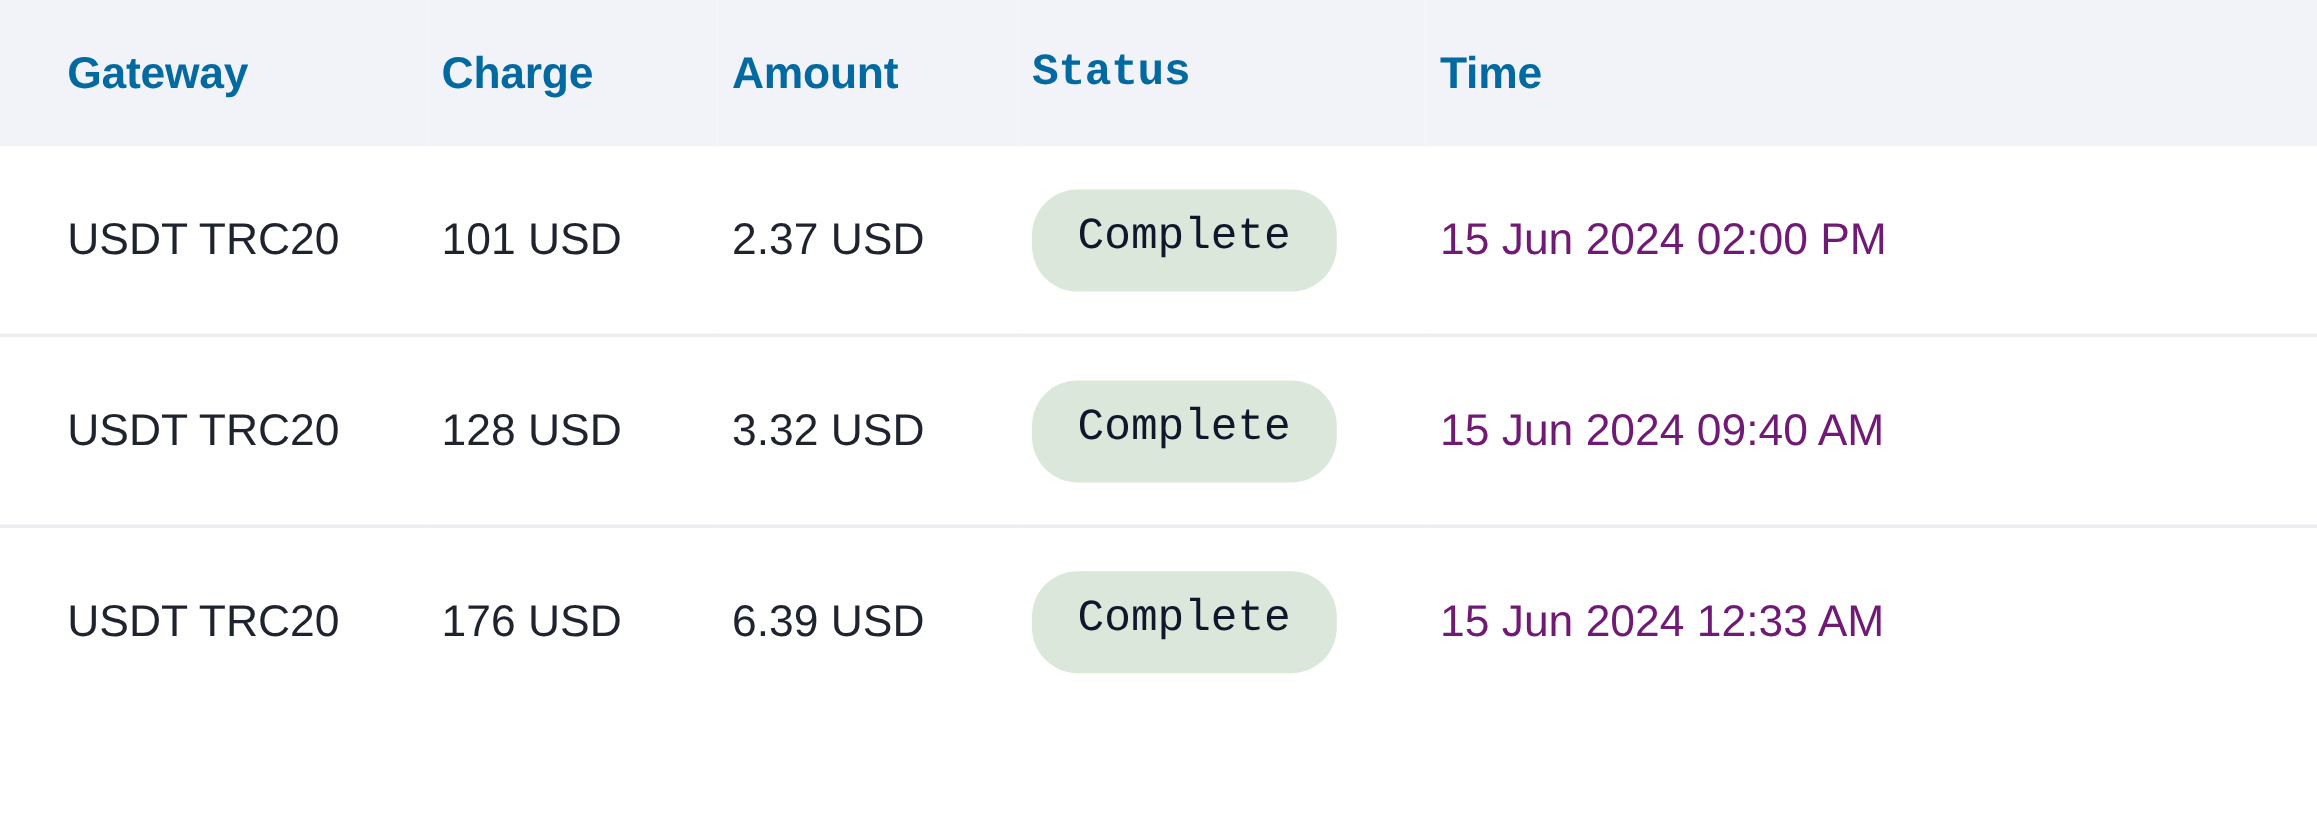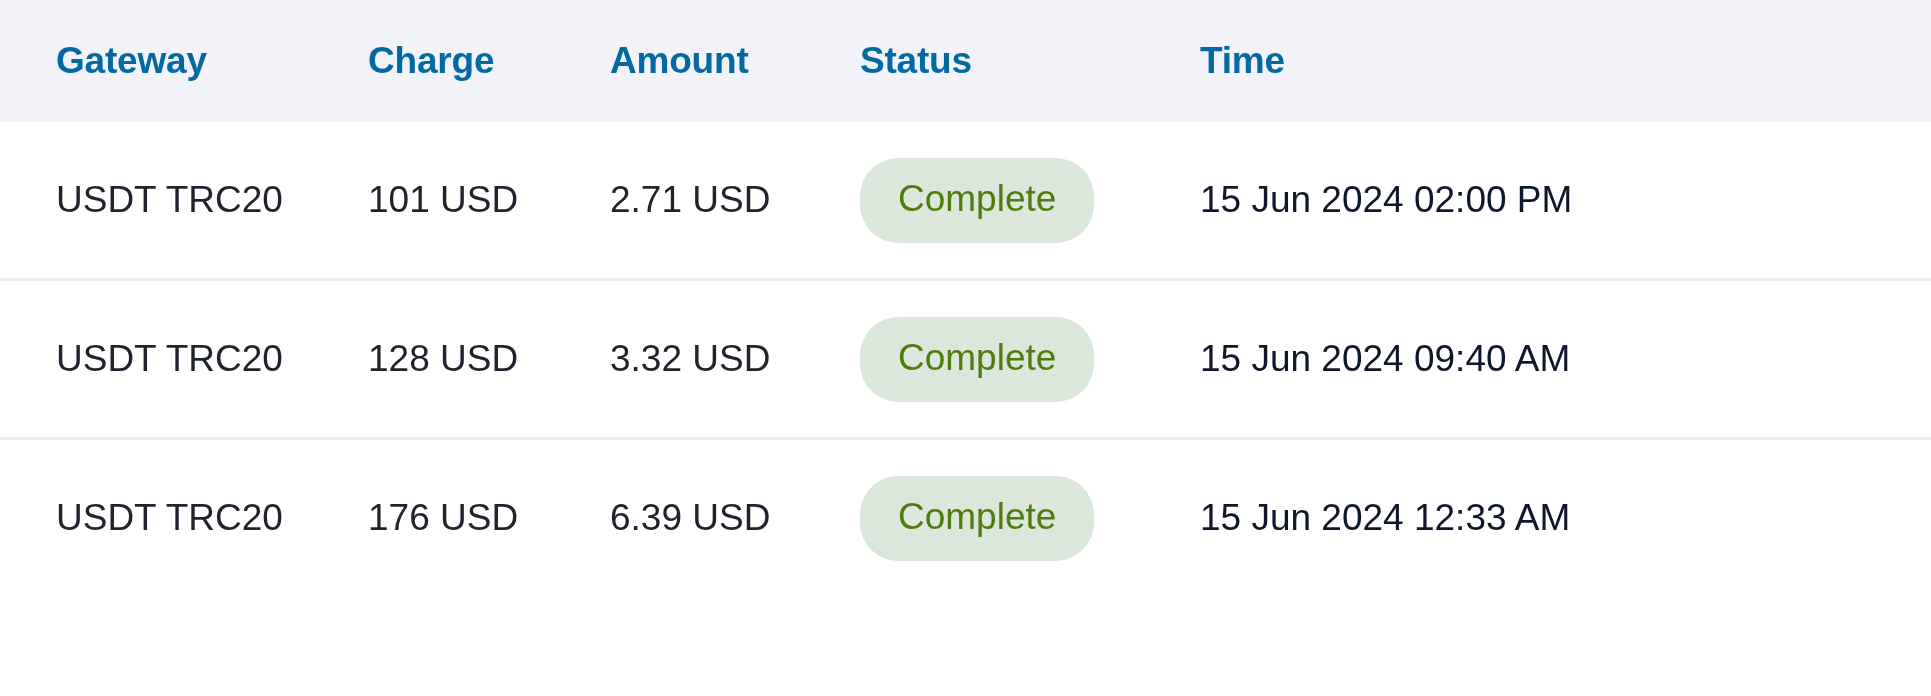--- a/index.html
+++ b/index.html
@@ -55,44 +55,44 @@
     font-size: 37px;
     font-weight: normal;
     color: #1f232e;
     white-space: nowrap;
   }
 
   
   .col-gateway { width: 300px; padding-left: 56px !important; }
   .col-amount  { width: 230px; padding-left: 12px !important; }
   .col-charge  { width: 238px; padding-left: 12px !important; }
-  .col-status  { width: 328px; padding-left: 12px !important; }
+  .col-status  { width: 328px; padding-left: 12px !important; font-family: Liberation Mono, monospace; }
   .col-time    { width: 779px; padding-left: 12px !important; }
 
   thead .col-gateway { padding-left: 56px !important; }
   thead .col-amount  { padding-left: 12px !important; }
   thead .col-charge  { padding-left: 12px !important; }
   thead .col-status  { padding-left: 12px !important; }
   thead .col-time    { padding-left: 12px !important; }
 
   
   .status-badge {
     display: inline-block;
     background: #dbe7db;
-    color: #4d7c0f;
+    color: #0f172a;
     font-size: 37px;
     line-height: 1;
     padding: 22px 38px 26px 38px;
     border-radius: 38px;
     white-space: nowrap;
   }
 
   
   .time-text {
-    color: #0f172a;
+    color: #701a75;
     font-size: 37px;
     white-space: nowrap;
   }
 </style>
 </head>
 <body>
 
 <table class="transactions-table">
   <thead>
     <tr>
@@ -100,21 +100,21 @@
       <th class="col-amount">Charge</th>
       <th class="col-charge">Amount</th>
       <th class="col-status">Status</th>
       <th class="col-time">Time</th>
     </tr>
   </thead>
   <tbody>
     <tr>
       <td class="col-gateway">USDT TRC20</td>
       <td class="col-amount">101 USD</td>
-      <td class="col-charge">2.71 USD</td>
+      <td class="col-charge">2.37 USD</td>
       <td class="col-status">
         <span class="status-badge">Complete</span>
       </td>
       <td class="col-time">
         <span class="time-text">15 Jun 2024 02:00 PM</span>
       </td>
     </tr>
     <tr>
       <td class="col-gateway">USDT TRC20</td>
       <td class="col-amount">128 USD</td>

